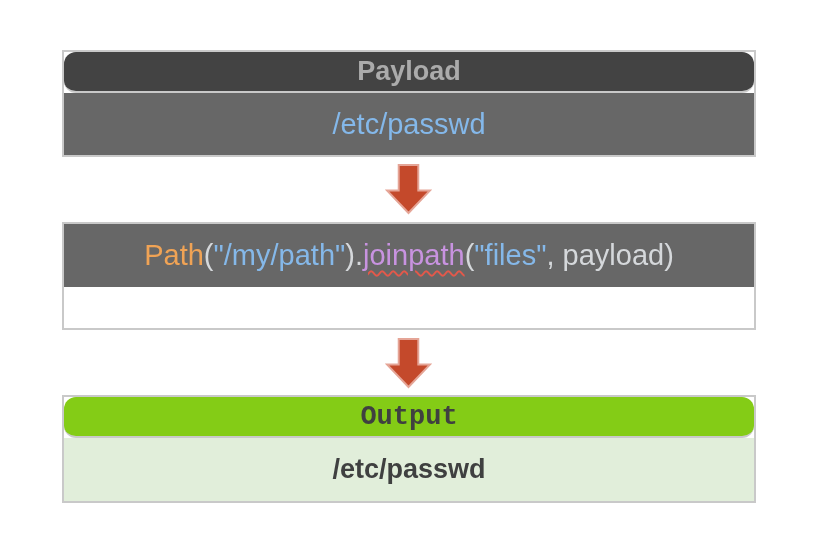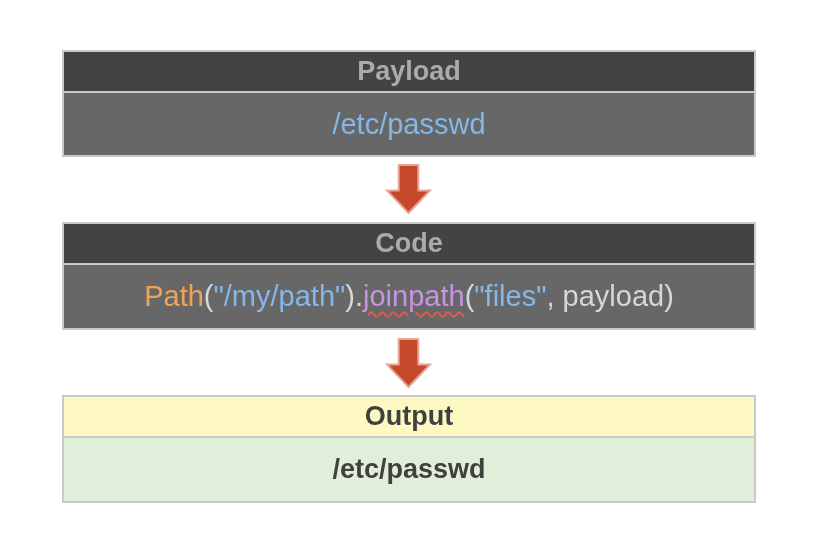--- a/index.html
+++ b/index.html
@@ -23,32 +23,33 @@
   .box-output  { top: 395px; height: 108px; }
 
   .box-header {
     height: 39px;
     border-bottom: 2px solid #c9c9c9;
     display: flex;
     align-items: center;
     justify-content: center;
     font-weight: bold;
     font-size: 27px;
+    border-radius: 12px;
   }
   .box-body {
     height: calc(100% - 41px);
     display: flex;
     align-items: center;
     justify-content: center;
   }
 
   .theme-dark .box-header { background: #434343; color: #ababab; }
   .theme-dark .box-body   { background: #676767; }
 
-  .theme-green .box-header { background: #fef9c3; color: #3f4040; }
+  .theme-green .box-header { background: #84cc16; color: #3f4040; font-family: Liberation Mono, monospace; }
   .theme-green .box-body   { background: #e1eeda; }
 
   .payload-text { font-size: 29px; font-weight: normal; }
   .output-text  { font-size: 27px; font-weight: bold; color: #3f4040; }
 
   .code-line {
     font-size: 29px;
     font-weight: normal;
     white-space: pre;
   }
@@ -82,23 +83,20 @@
     <div class="box-body">
       <span class="payload-text" style="color: rgb(132, 184, 234);">/etc/passwd</span>
     </div>
   </div>
 
   <svg class="arrow arrow-1" viewBox="0 0 48 52">
     <path d="M14 1 H34 V27 H46 L24 50 L2 27 H14 Z" stroke-width="2" fill="#c4492b" stroke="#e5a597"></path>
   </svg>
 
   <div class="box box-code theme-dark">
-    <div class="box-header">
-      <span>Code</span>
-    </div>
     <div class="box-body">
       <span class="code-line"><span style="color: rgb(240, 163, 85);">Path</span><span style="color: rgb(213, 216, 219);">(</span><span style="color: rgb(133, 184, 233);">"/my/path"</span><span style="color: rgb(213, 216, 219);">).</span><span class="squiggle" style="color: rgb(200, 147, 224);">joinpath</span><span style="color: rgb(213, 216, 219);">(</span><span style="color: rgb(133, 184, 233);">"files"</span><span style="color: rgb(213, 216, 219);">, payload</span><span style="color: rgb(213, 216, 219);">)</span></span>
     </div>
   </div>
 
   <svg class="arrow arrow-2" viewBox="0 0 48 52">
     <path d="M14 1 H34 V27 H46 L24 50 L2 27 H14 Z" stroke-width="2" fill="#c4492b" stroke="#e5a597"></path>
   </svg>
 
   <div class="box box-output theme-green">

